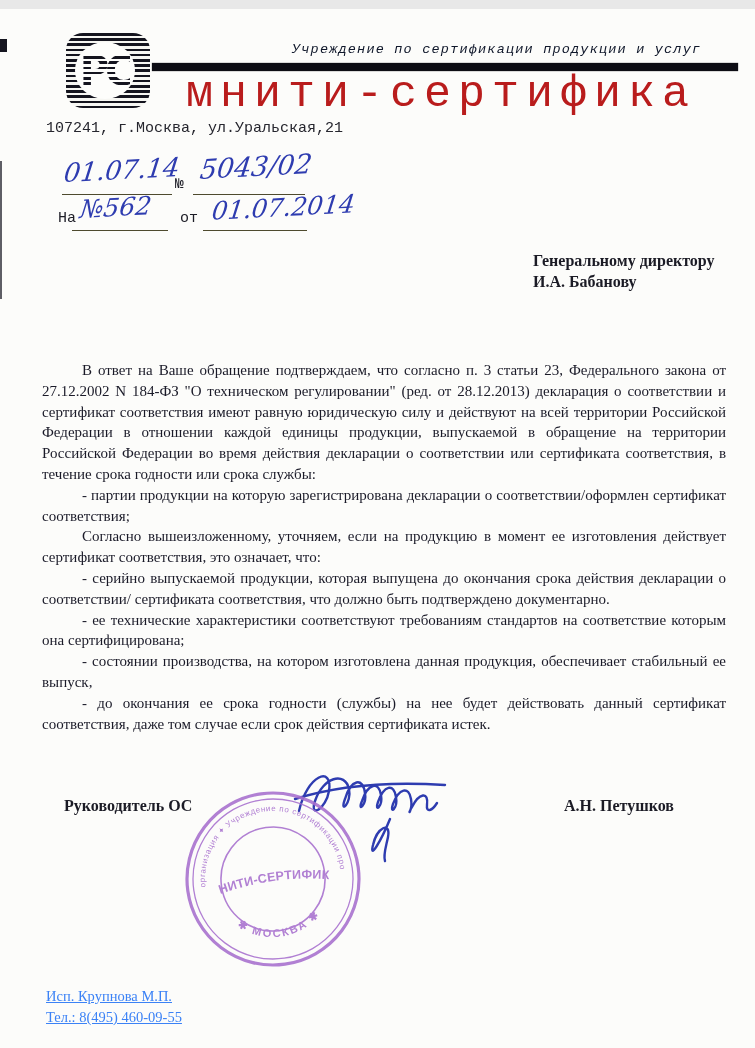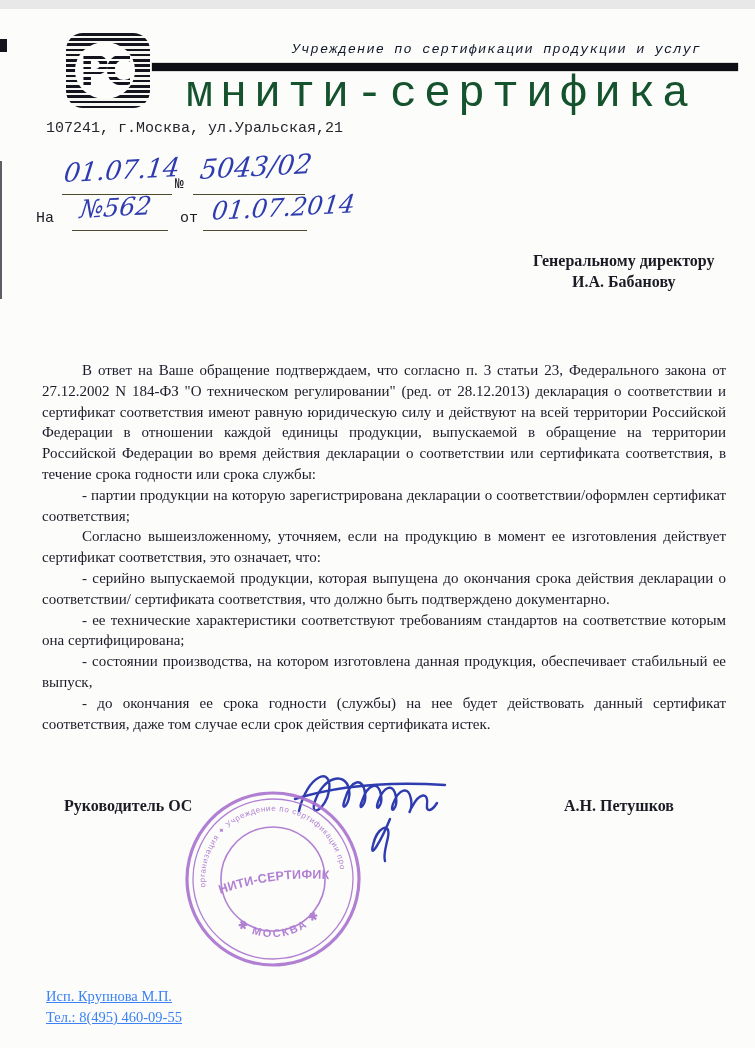--- a/index.html
+++ b/index.html
@@ -23,33 +23,33 @@
     background:repeating-linear-gradient(to bottom,#14141e 0 2.6px,#fdfdfb 2.6px 5.2px);
     -webkit-background-clip:text; background-clip:text; color:transparent; letter-spacing:-4px; }
   .tagline { position:absolute; left:292px; top:33px; width:440px;
     font-family:Liberation Mono, monospace; font-style:italic; font-size:13.5px;
     letter-spacing:1.2px; color:#0f172a; white-space:nowrap; }
   .header-bar { position:absolute; left:152px; top:54px; width:586px; height:8px;
     background:#0d0d14;
     box-shadow:0 0 1px #333; }
   .brand-title { position:absolute; left:186px; top:60px; width:556px;
     font-family:"Liberation Mono", monospace; font-size:45px; font-weight:normal;
-    letter-spacing:7px; color:#14532d; white-space:nowrap; }
+    letter-spacing:7px; color:#b91c1c; white-space:nowrap; }
   .address-row { position:absolute; left:46px; top:111px; width:680px; display:flex; gap:30px;
     font-family:"Liberation Mono", monospace; font-size:15px; color:#26262e; white-space:nowrap; }
 
   
   .mono-label { position:absolute; font-family:"Liberation Mono", monospace; font-size:15px; color:#1d1d26; }
   .u-line { position:absolute; border-bottom:1.6px solid #4e4a2e; }
   .hand { position:absolute; font-family:"DejaVu Serif", serif; font-style:italic;
     color:#2e3cb0; white-space:nowrap; transform:rotate(-3deg) skewX(-10deg); }
 
   
   .recipient { position:absolute; left:533px; top:241px; font-weight:bold;
-    font-size:16px; line-height:21px;text-align:center; }
+    font-size:16px; line-height:21px; }
 
   
   .letter-body { position:absolute; left:42px; top:351px; width:684px;
     font-size:15px; line-height:20.8px; text-align:justify; color:#1a1a28; }
   .letter-body p { text-indent:40px; margin:0; }
 
   
   .sig-left  { position:absolute; left:64px;  top:788px; font-weight:bold; font-size:16px; }
   .sig-right { position:absolute; left:564px; top:788px; font-weight:bold; font-size:16px; }
   .signature-svg { position:absolute; left:293px; top:752px; }
@@ -77,21 +77,21 @@
   <div class="address-row">
     <span>107241, г.Москва, ул.Уральская,21</span>
   </div>
 
   <span class="hand" style="left:64px; top:146px; font-size:26px;">01.07.14</span>
   <div class="u-line" style="left:62px; top:158px; width:110px; height:28px;"></div>
   <span class="mono-label" style="left:175px; top:167px;">№</span>
   <span class="hand" style="left:200px; top:142px; font-size:27px;">5043/02</span>
   <div class="u-line" style="left:193px; top:158px; width:112px; height:28px;"></div>
 
-  <span class="mono-label" style="left:36px; top:201px;">На</span>
+  <span class="mono-label" style="left:58px; top:201px;">На</span>
   <span class="hand" style="left:80px; top:184px; font-size:25px;">№562</span>
   <div class="u-line" style="left:72px; top:196px; width:96px; height:26px;"></div>
   <span class="mono-label" style="left:180px; top:201px;">от</span>
   <span class="hand" style="left:212px; top:184px; font-size:25px;">01.07.2014</span>
   <div class="u-line" style="left:203px; top:196px; width:104px; height:26px;"></div>
 
   <div class="recipient">
 
   <div>Генеральному директору</div>
       <div>И.А. Бабанову</div>

